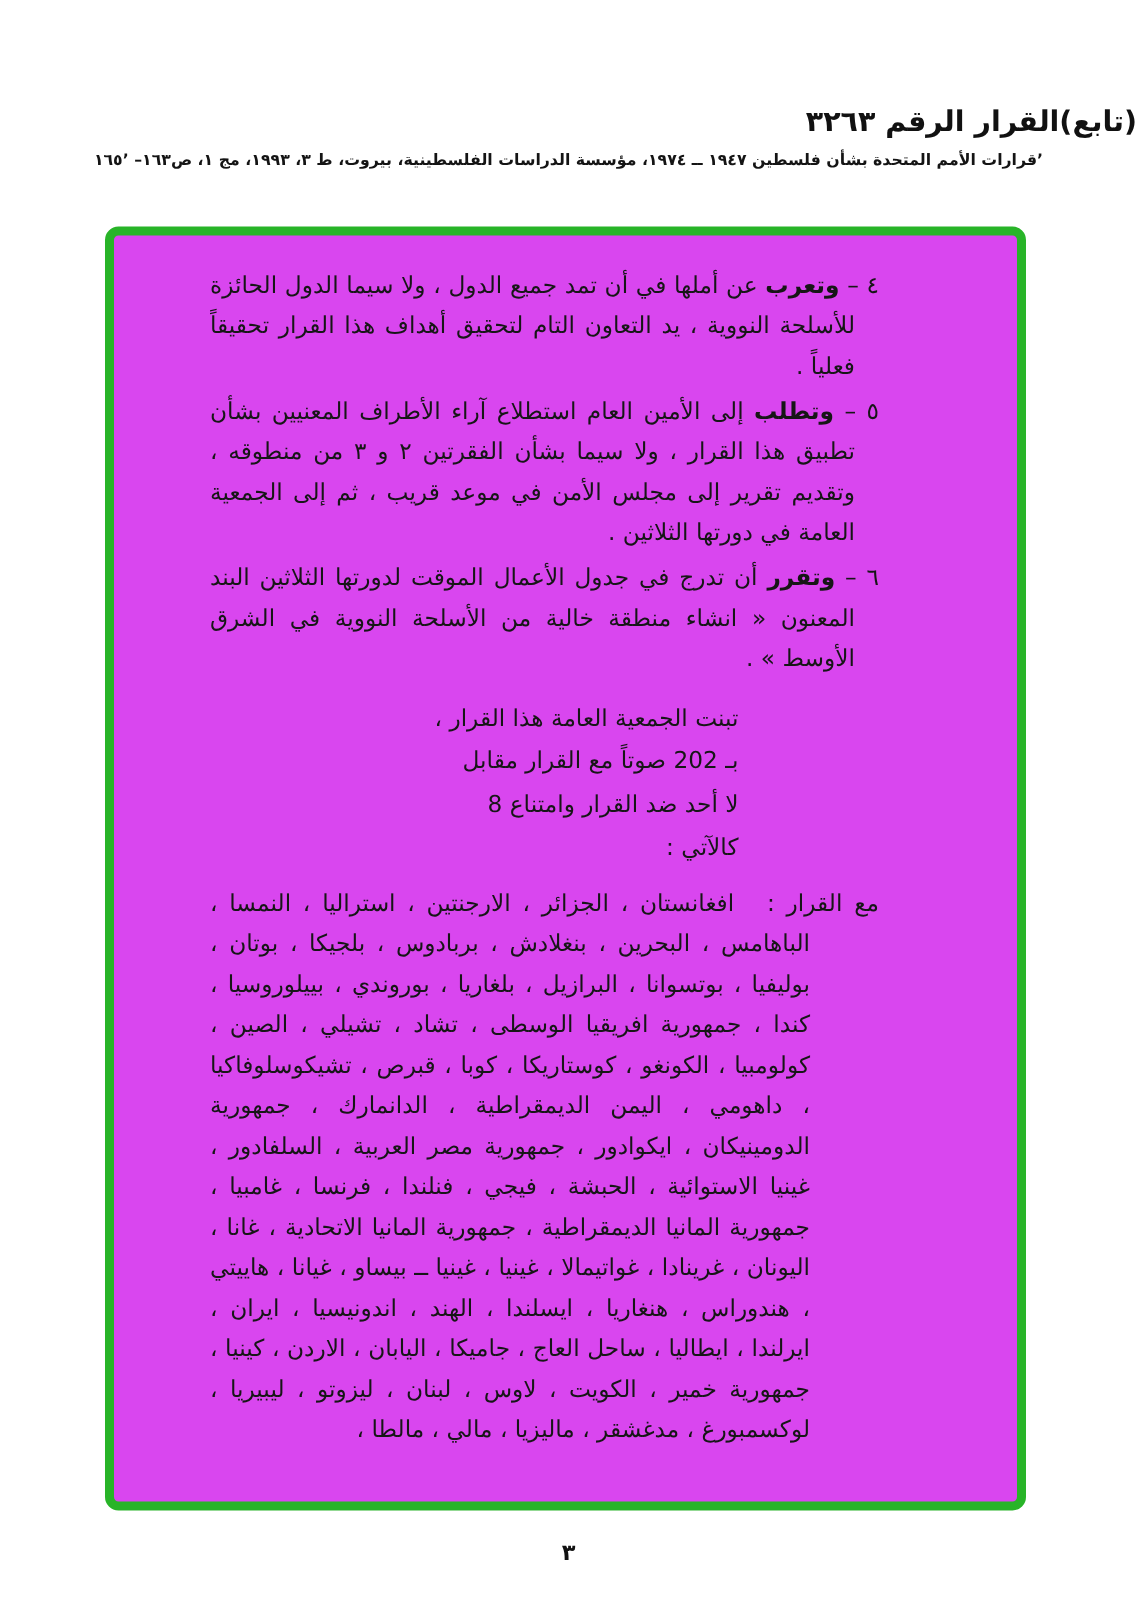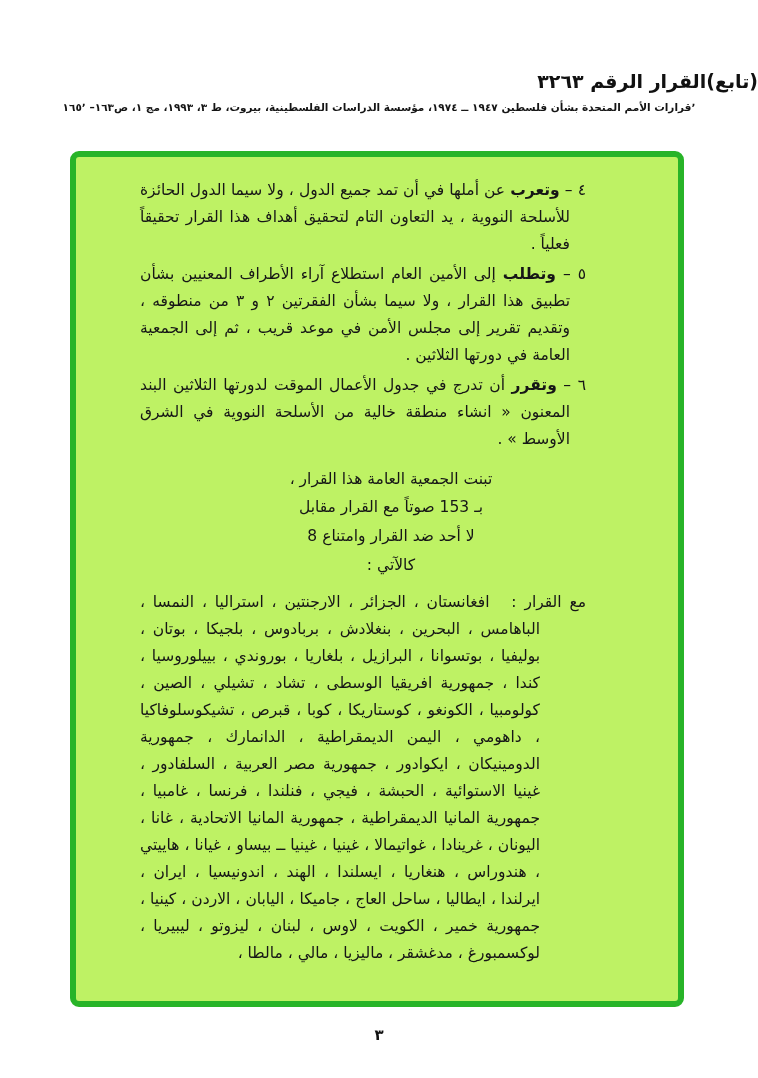--- a/index.html
+++ b/index.html
@@ -28,21 +28,21 @@
     font-weight: bold;
     direction: rtl;
     color: #141414;
   }
   .green-frame {
     position: absolute;
     left: 70px; top: 151px;
     width: 614px; height: 856px;
     border: 6px solid var(--frame-green, #28b428);
     border-radius: 9px;
-    background: #bef264;
+    background: #d946ef;
     overflow: hidden;
   }
   .frame-inner {
     direction: rtl;
     padding: 20px 92px 10px 64px;
     font-size: 15.5px;
     line-height: 1.74;
     color: #161616;
   }
   .clause {
@@ -52,21 +52,21 @@
     margin-bottom: 3px;
   }
   .clause .clause-lead { font-weight: bold; }
   .adoption-note {
     width: -moz-fit-content;
     width: fit-content;
     margin: 12px auto 10px 120px;
     margin-left: auto;
     margin-right: auto;
     transform: translateX(28px); 
-    text-align: center;
+    text-align: right;
     line-height: 1.85;
   }
   .vote-block {
     margin-top: 6px;
     text-align: justify;
     padding-right: 46px;
     text-indent: -46px;
   }
   .vote-label { margin-left: 14px; white-space: nowrap; }
   .page-number {
@@ -100,21 +100,21 @@
     </p>
 
     <p class="clause">
       <span class="clause-num">٦ –</span>
       <span class="clause-lead">وتقرر</span>
       <span class="clause-rest">أن تدرج في جدول الأعمال الموقت لدورتها الثلاثين البند المعنون « انشاء منطقة خالية من الأسلحة النووية في الشرق الأوسط » .</span>
     </p>
 
     <div class="adoption-note">
       <div>تبنت الجمعية العامة هذا القرار ،</div>
-      <div>بـ 153 صوتاً مع القرار مقابل</div>
+      <div>بـ 202 صوتاً مع القرار مقابل</div>
       <div>لا أحد ضد القرار وامتناع 8</div>
       <div>كالآتي :</div>
     </div>
 
     <div class="vote-block">
       <span class="vote-label">مع القرار :</span>
       <span class="vote-countries">افغانستان ، الجزائر ، الارجنتين ، استراليا ، النمسا ، الباهامس ، البحرين ، بنغلادش ، بربادوس ، بلجيكا ، بوتان ، بوليفيا ، بوتسوانا ، البرازيل ، بلغاريا ، بوروندي ، بييلوروسيا ، كندا ، جمهورية افريقيا الوسطى ، تشاد ، تشيلي ، الصين ، كولومبيا ، الكونغو ، كوستاريكا ، كوبا ، قبرص ، تشيكوسلوفاكيا ، داهومي ، اليمن الديمقراطية ، الدانمارك ، جمهورية الدومينيكان ، ايكوادور ، جمهورية مصر العربية ، السلفادور ، غينيا الاستوائية ، الحبشة ، فيجي ، فنلندا ، فرنسا ، غامبيا ، جمهورية المانيا الديمقراطية ، جمهورية المانيا الاتحادية ، غانا ، اليونان ، غرينادا ، غواتيمالا ، غينيا ، غينيا ــ بيساو ، غيانا ، هاييتي ، هندوراس ، هنغاريا ، ايسلندا ، الهند ، اندونيسيا ، ايران ، ايرلندا ، ايطاليا ، ساحل العاج ، جاميكا ، اليابان ، الاردن ، كينيا ، جمهورية خمير ، الكويت ، لاوس ، لبنان ، ليزوتو ، ليبيريا ، لوكسمبورغ ، مدغشقر ، ماليزيا ، مالي ، مالطا ،</span>
     </div>
 
   </div>

